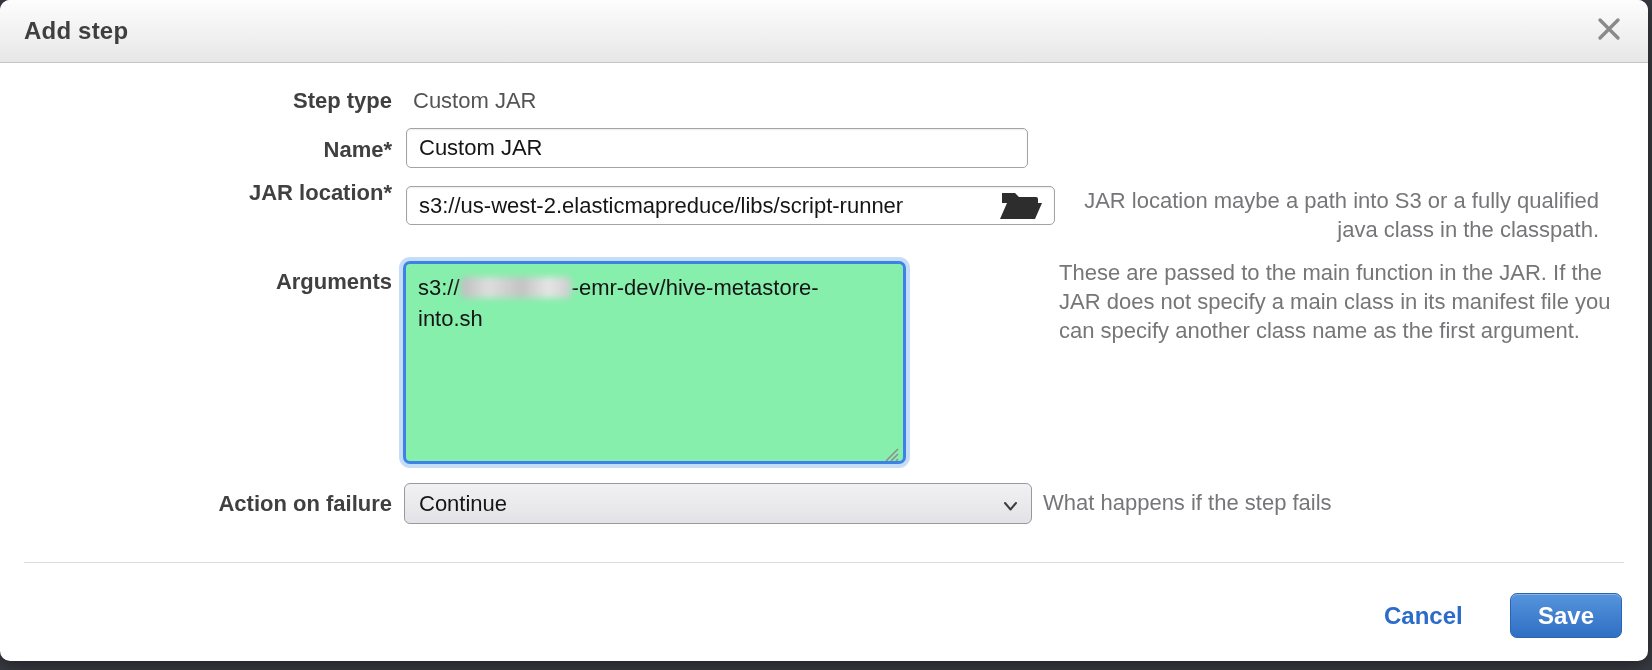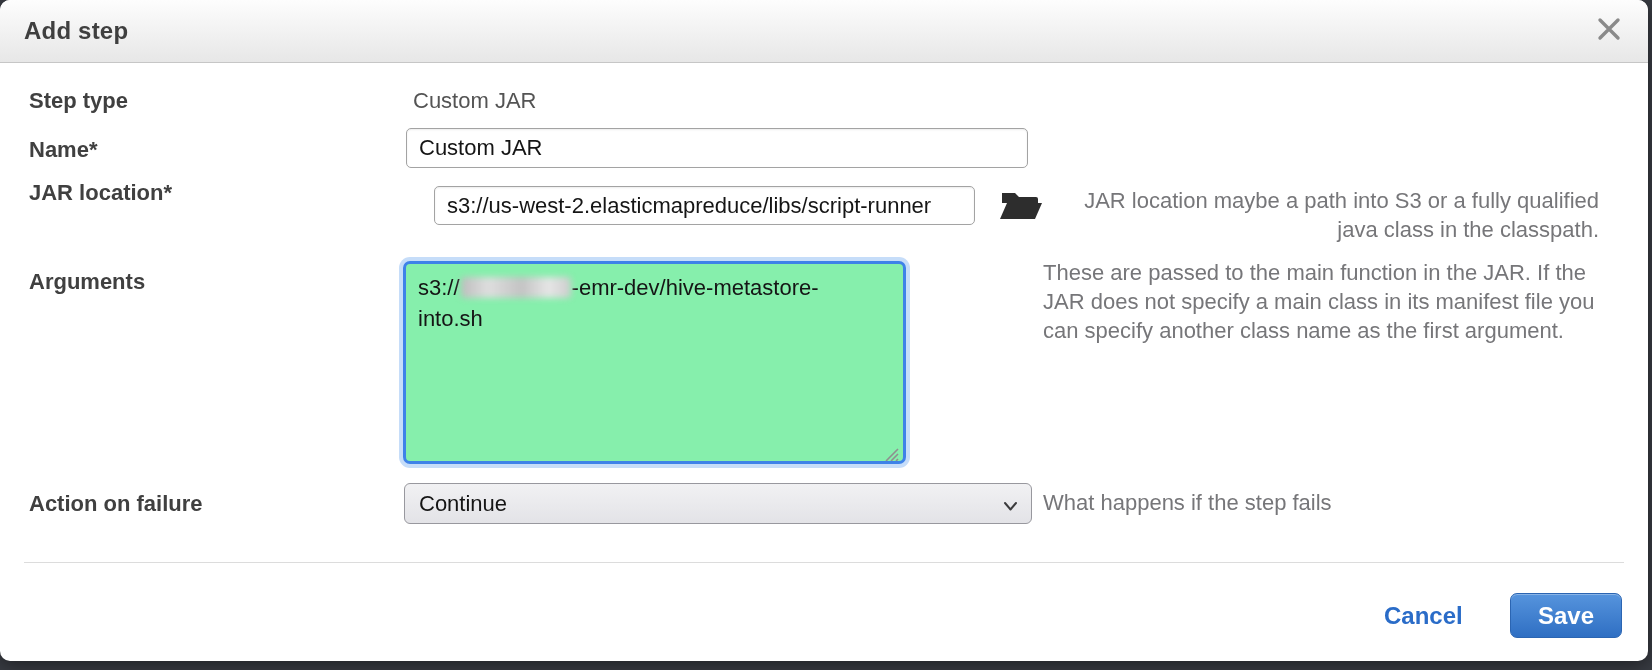--- a/index.html
+++ b/index.html
@@ -25,47 +25,47 @@
   .title {
     position:absolute; left:24px; top:17px;
     font-size:24px; font-weight:bold; color:#3f3f3f; letter-spacing:.2px;
   }
   .close-btn {
     position:absolute; right:24px; top:15px; width:30px; height:30px;
     background:none; border:none; cursor:pointer; padding:0;
   }
   
   .label {
-    position:absolute; left:0; width:392px; 
+    position:absolute; left:0; width:392px; text-align:right;
     font-size:22px; font-weight:bold; color:#404040;padding-left:29px;
   }
   .static-value {
     position:absolute; left:413px;
     font-size:22px; color:#545454;
   }
   .text-input {
     position:absolute; left:406px; height:40px;
     border:1px solid #a3a3a3; border-radius:5px;
     padding:0 12px; font-size:22px; color:#151515;
     font-family:"Liberation Sans","DejaVu Sans",sans-serif;
     box-shadow:inset 0 1px 2px rgba(0,0,0,.08);
     background:#fff; outline:none;
   }
   #name-input { top:128px; width:622px; }
-  #jar-input  { top:186px; width:541px; height:39px;margin-left:28px; }
+  #jar-input  { top:186px; width:649px; height:39px; }
   .folder-btn {
     position:absolute; left:999px; top:189px; width:44px; height:34px;
     background:none; border:none; cursor:pointer; padding:0;
   }
   .help {
     position:absolute; left:1043px; width:556px;
     font-size:22px; line-height:29px; color:#767679;
   }
   #jar-help { top:186px;text-align:right; }
-  #args-help { top:258px; }
+  #args-help { top:258px;margin-left:16px; }
   #action-help { top:488px; }
   
   .textarea {
     position:absolute; left:403px; top:261px; width:503px; height:203px;
     border:3px solid #3e82e8; border-radius:7px;
     box-shadow:0 0 0 4px #c6ddf9;
     background:#86efac; padding:8px 12px;
     font-size:22px; line-height:31px; color:#151515;
     cursor:text; overflow:hidden;
   }

